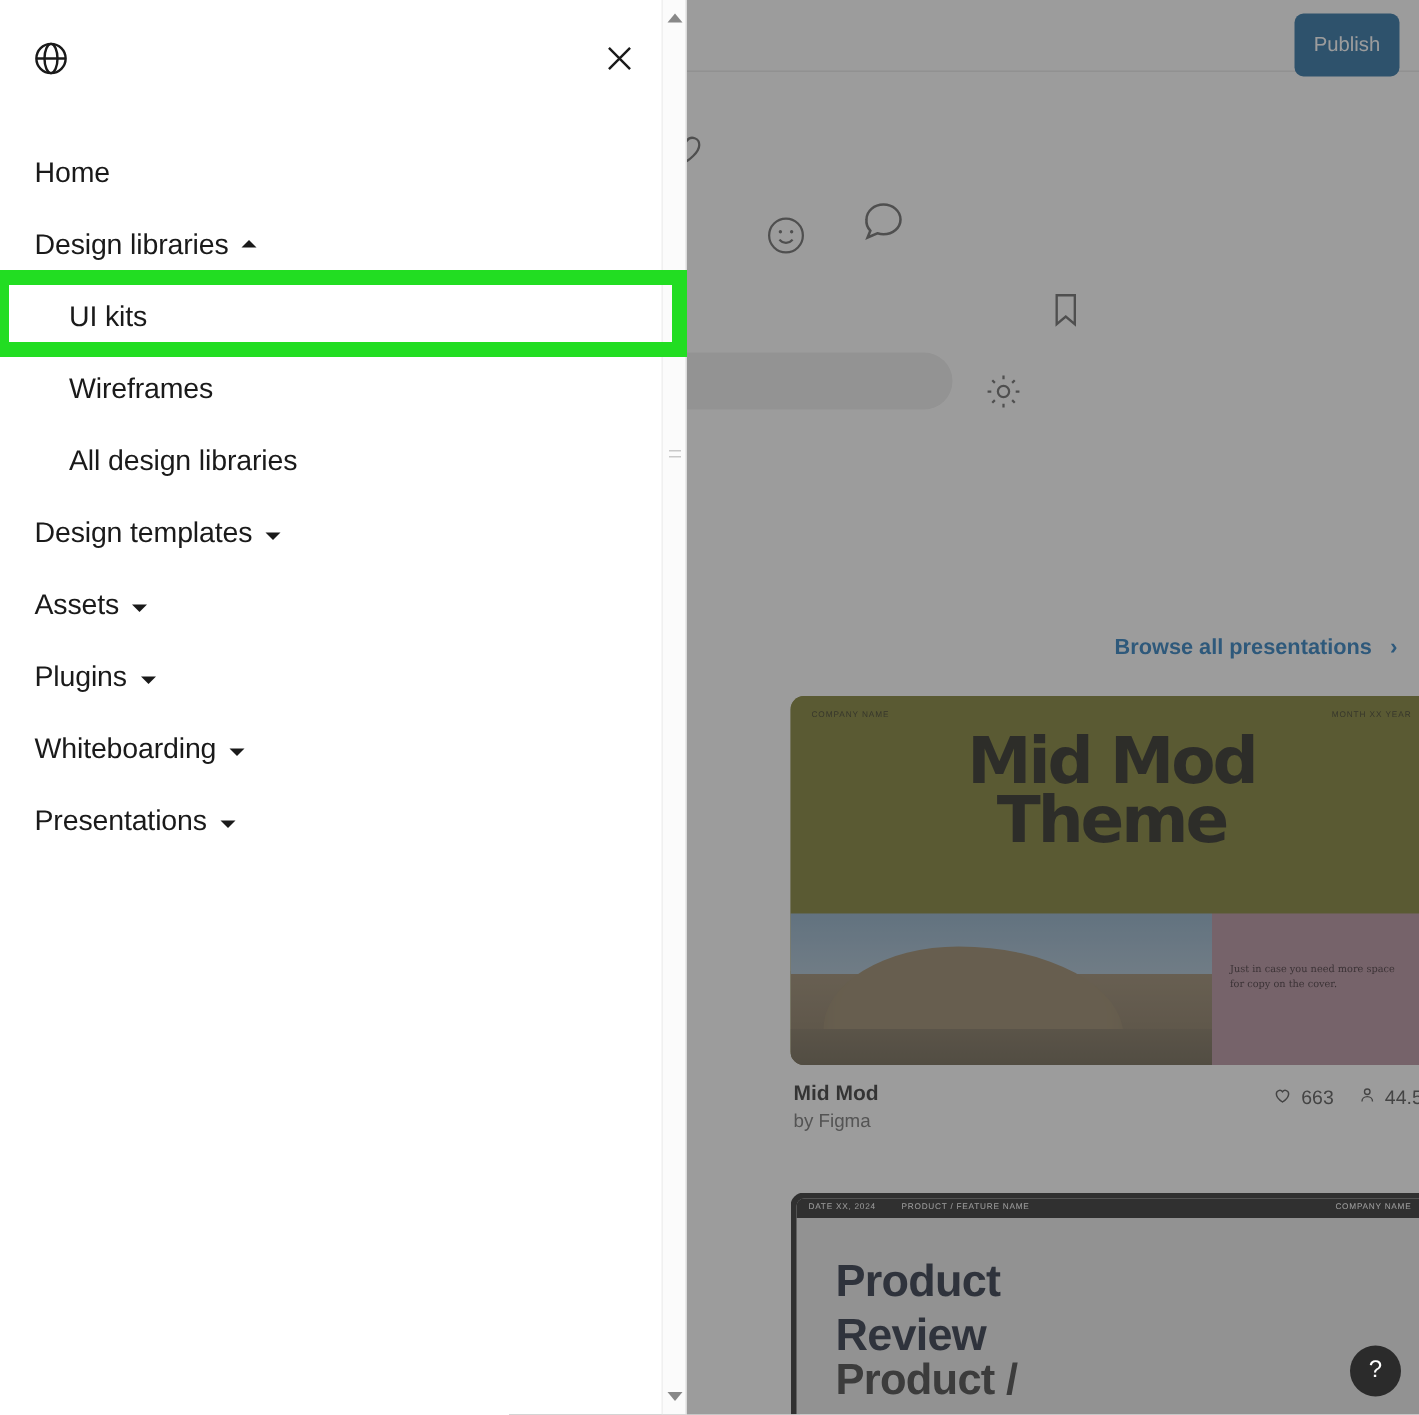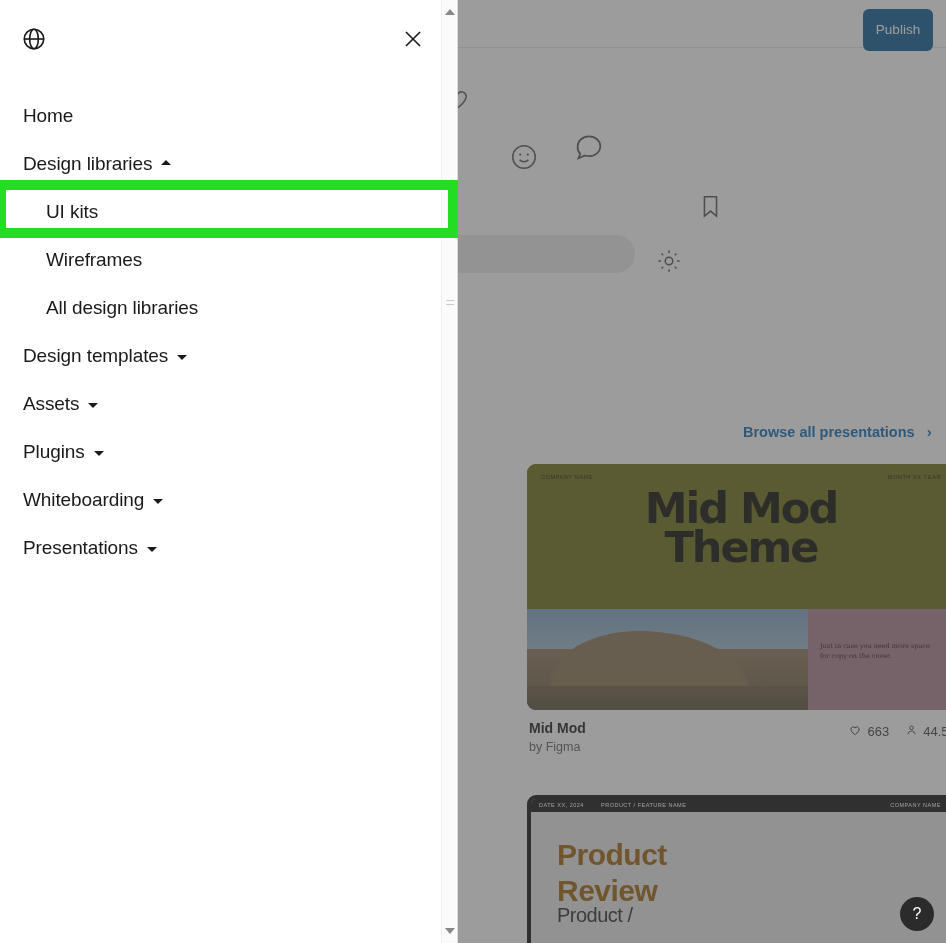--- a/index.html
+++ b/index.html
@@ -229,30 +229,30 @@
   #pr-bar span { position: absolute; top: 3px; }
   #pr-date { left: 8px; }
   #pr-feature { left: 70px; }
   #pr-company { right: 10px; }
   #pr-heading {
     position: absolute;
     left: 26px; top: 38px;
     font-size: 30px;
     line-height: 36px;
     font-weight: bold;
-    color: #a16207;
+    color: #0f172a;
     letter-spacing: -0.5px;
   }
   #pr-sub {
     position: absolute;
     left: 26px; top: 105px;
-    font-size: 20px;
+    font-size: 29px;
     color: #2a2a2a;
     letter-spacing: -0.5px;
-    font-weight: 400;
+    font-weight: 700;
   }
 
   #help-button {
     position: absolute;
     right: 12px; bottom: 12px;
     width: 34px; height: 34px;
     border-radius: 50%;
     background: #2b2b2b;
     color: #ffffff;
     font-size: 16px;

